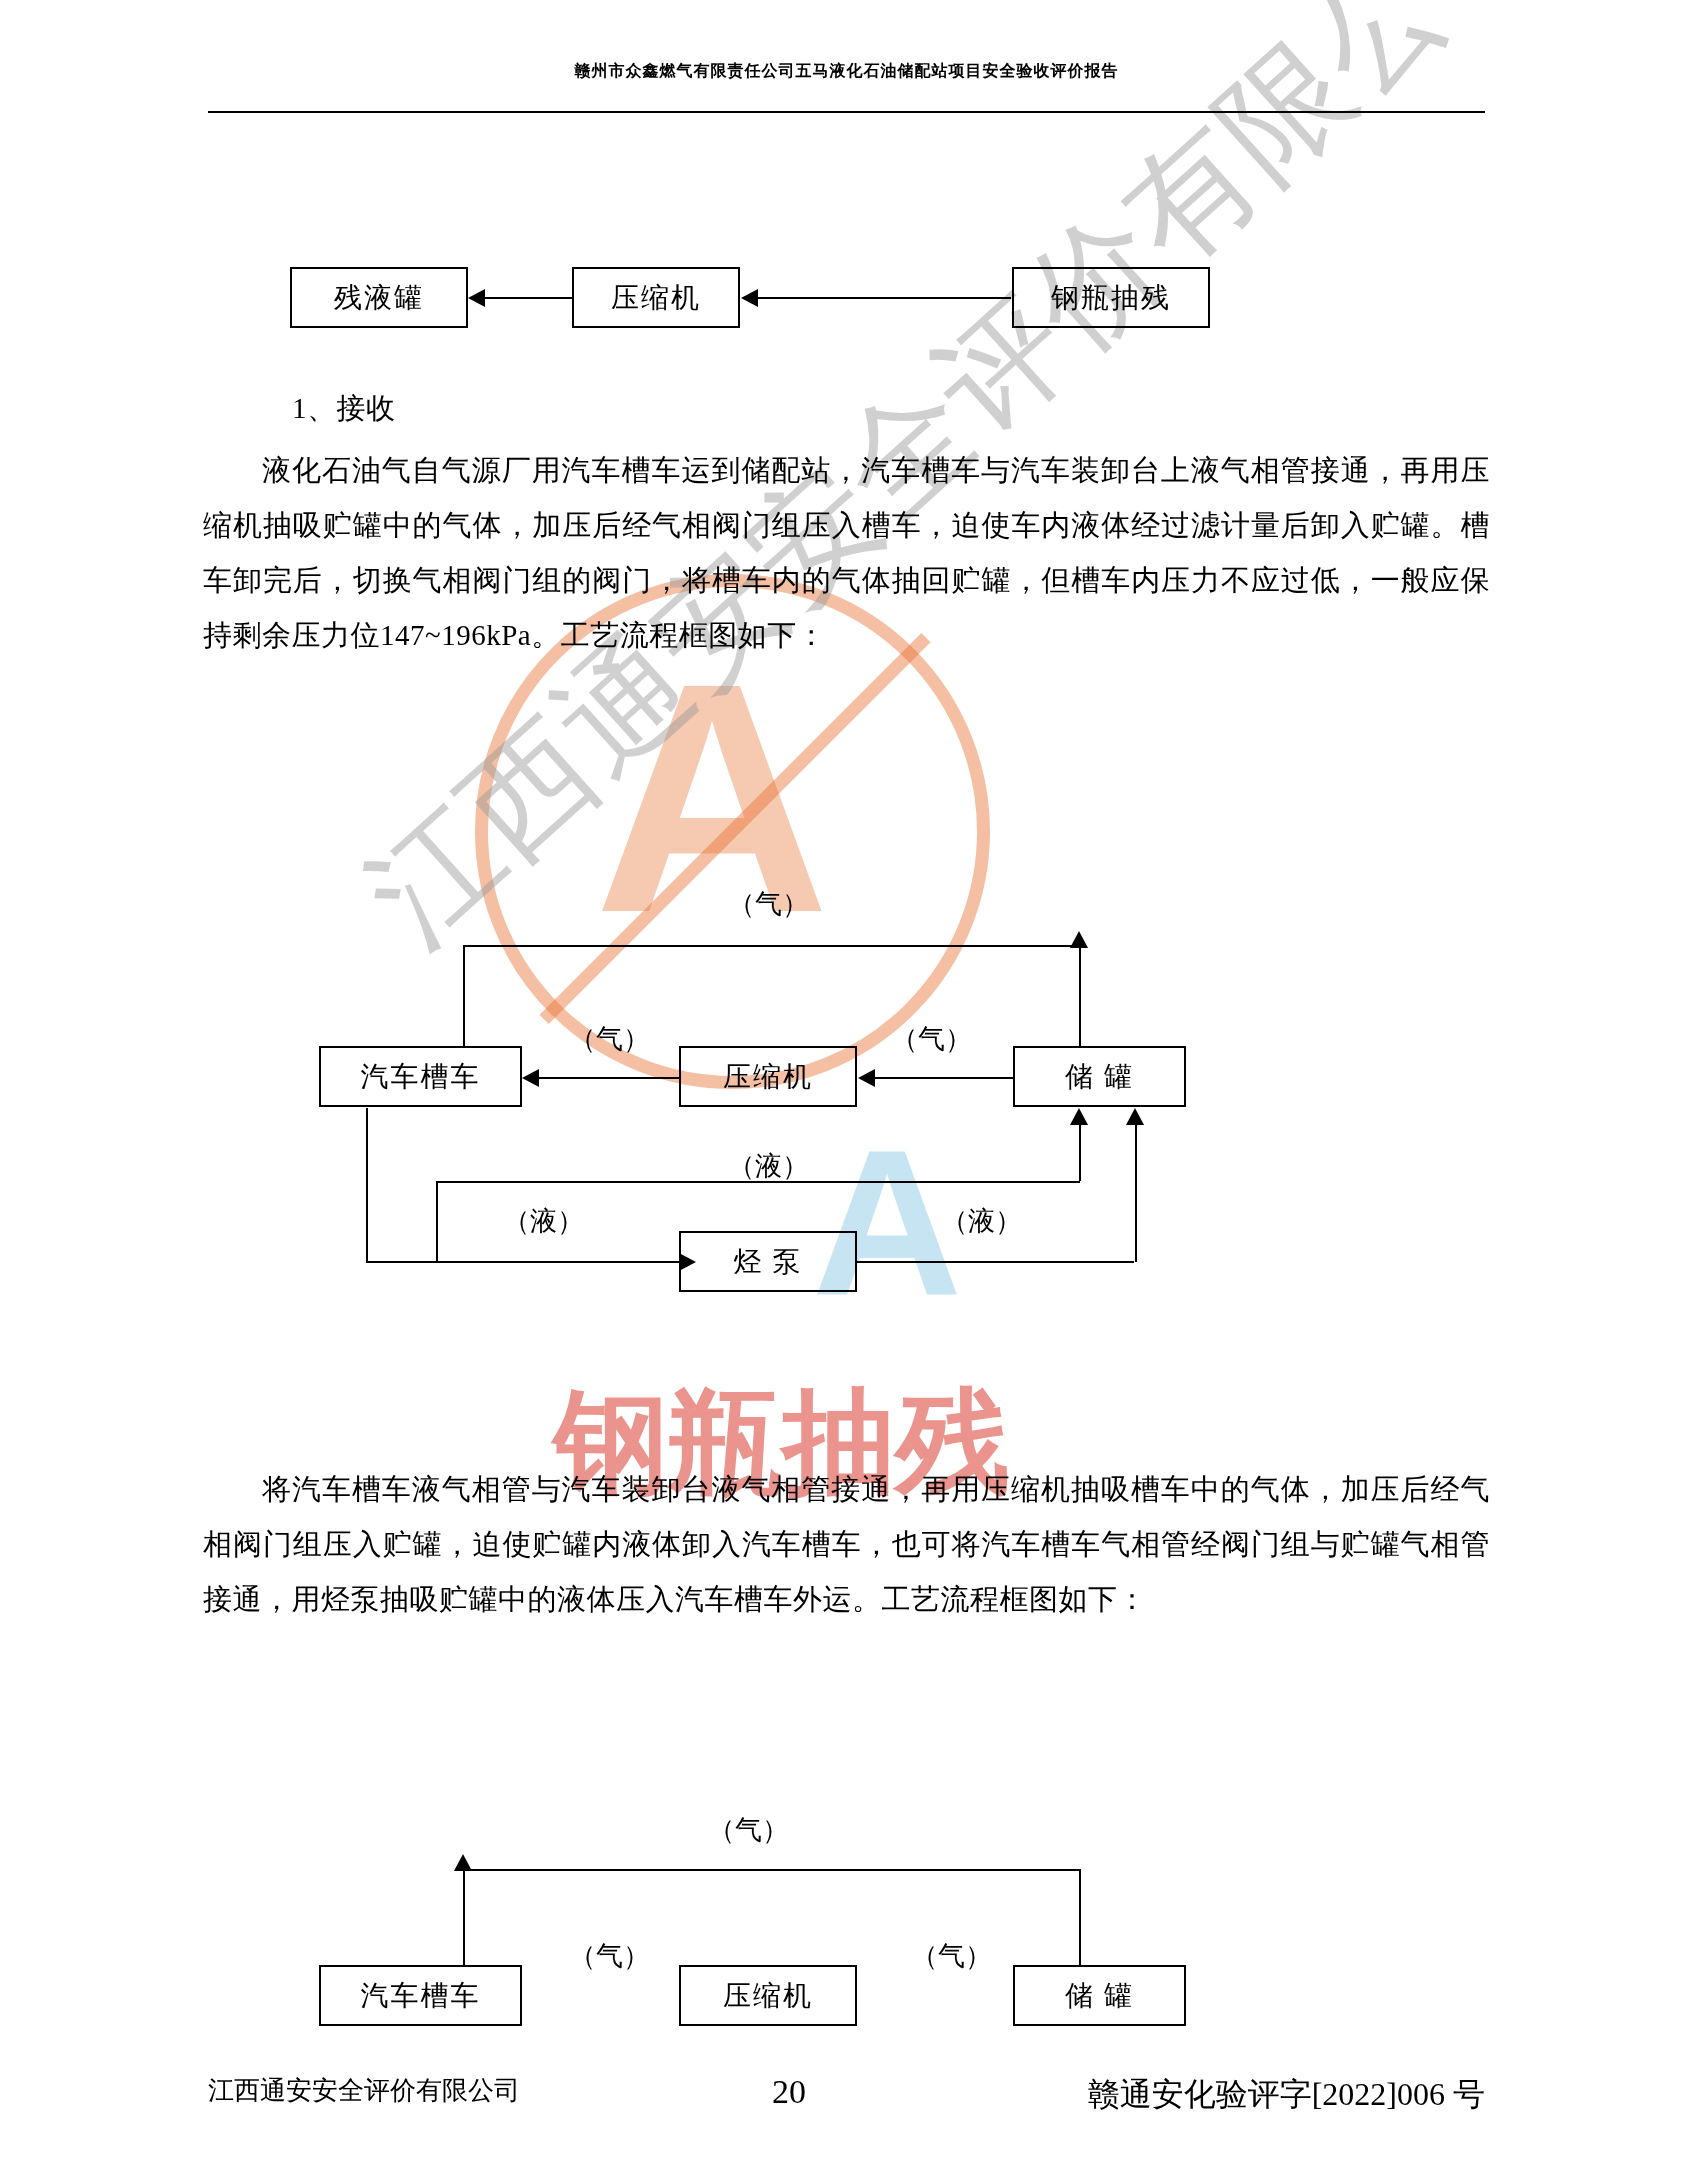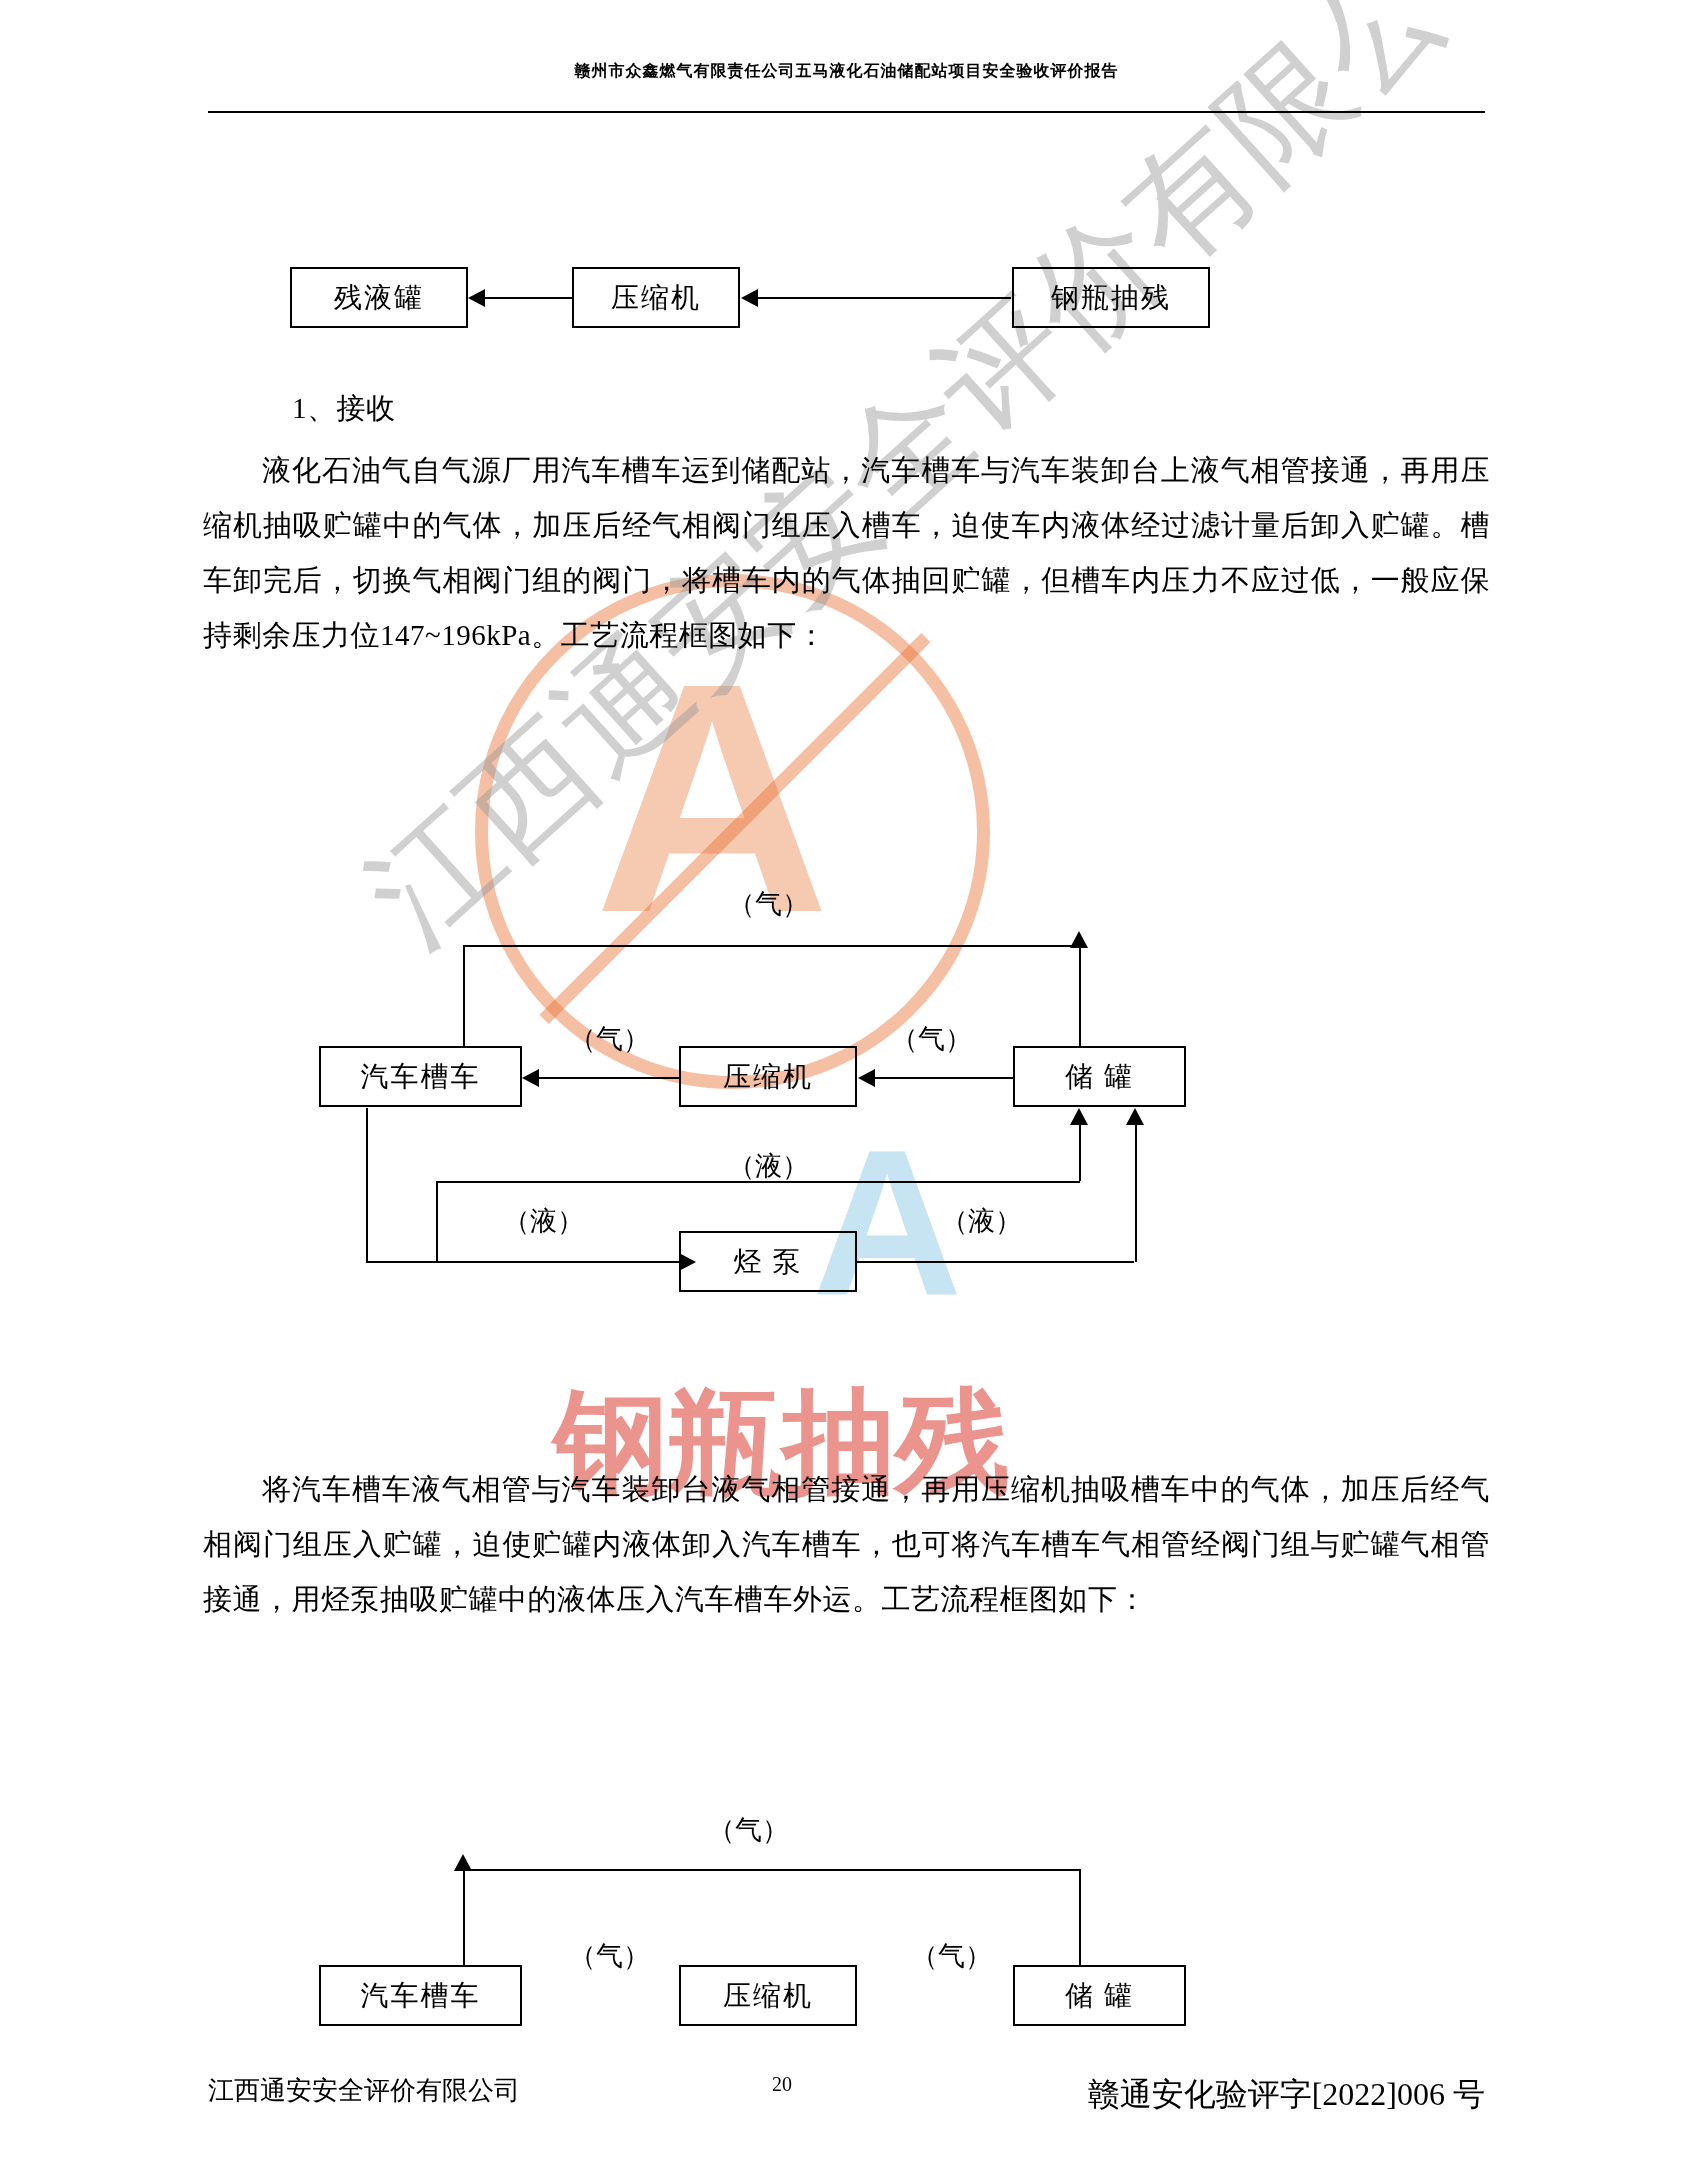--- a/index.html
+++ b/index.html
@@ -189,21 +189,21 @@
   .footer-left {
     position: absolute;
     left: 208px;
     top: 2073px;
     font-size: 26px;
   }
   .footer-center {
     position: absolute;
     left: 772px;
     top: 2073px;
-    font-size: 20px;
+    font-size: 34px;
   }
   .footer-right {
     position: absolute;
     right: 198px;
     top: 2073px;
     font-size: 32px;
   }
 </style>
 </head>
 <body>

